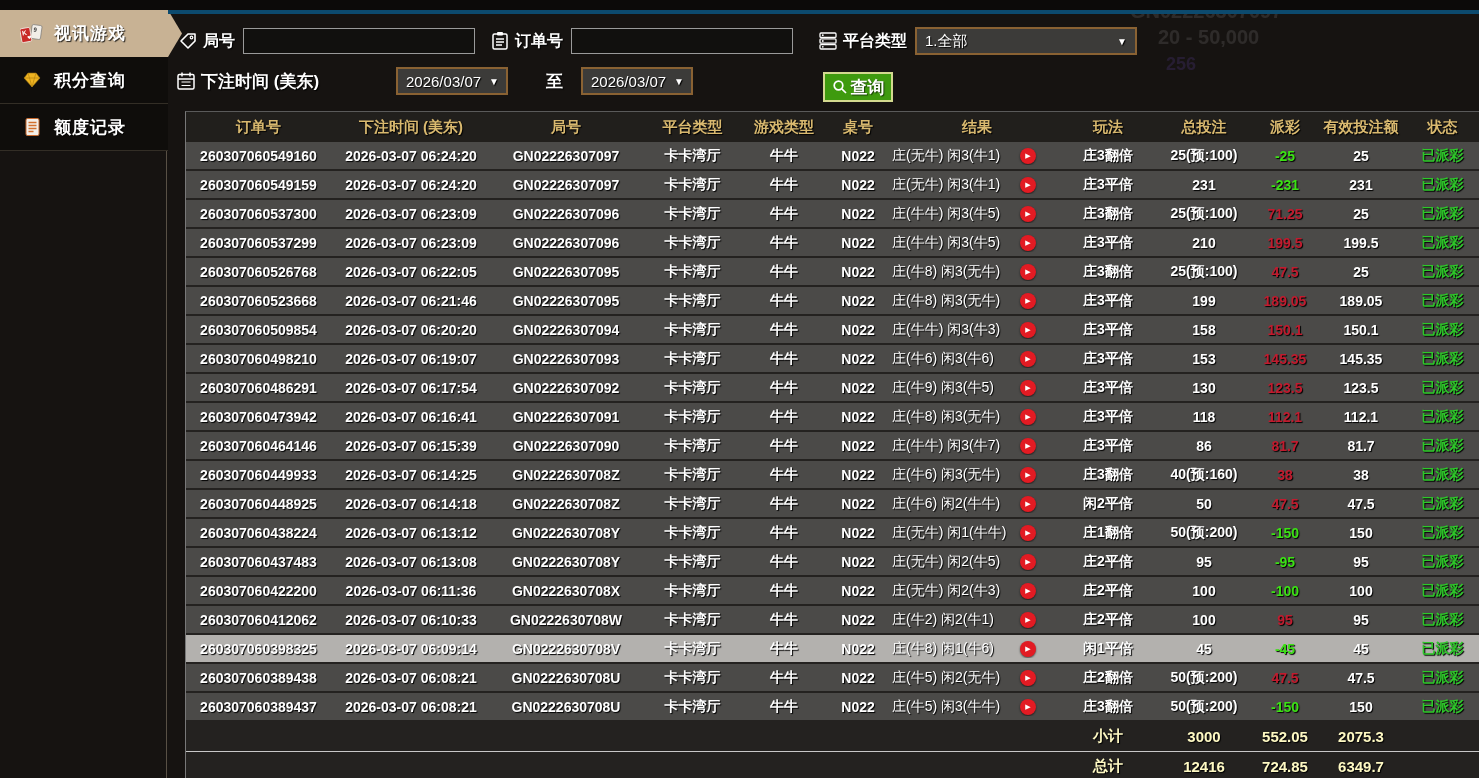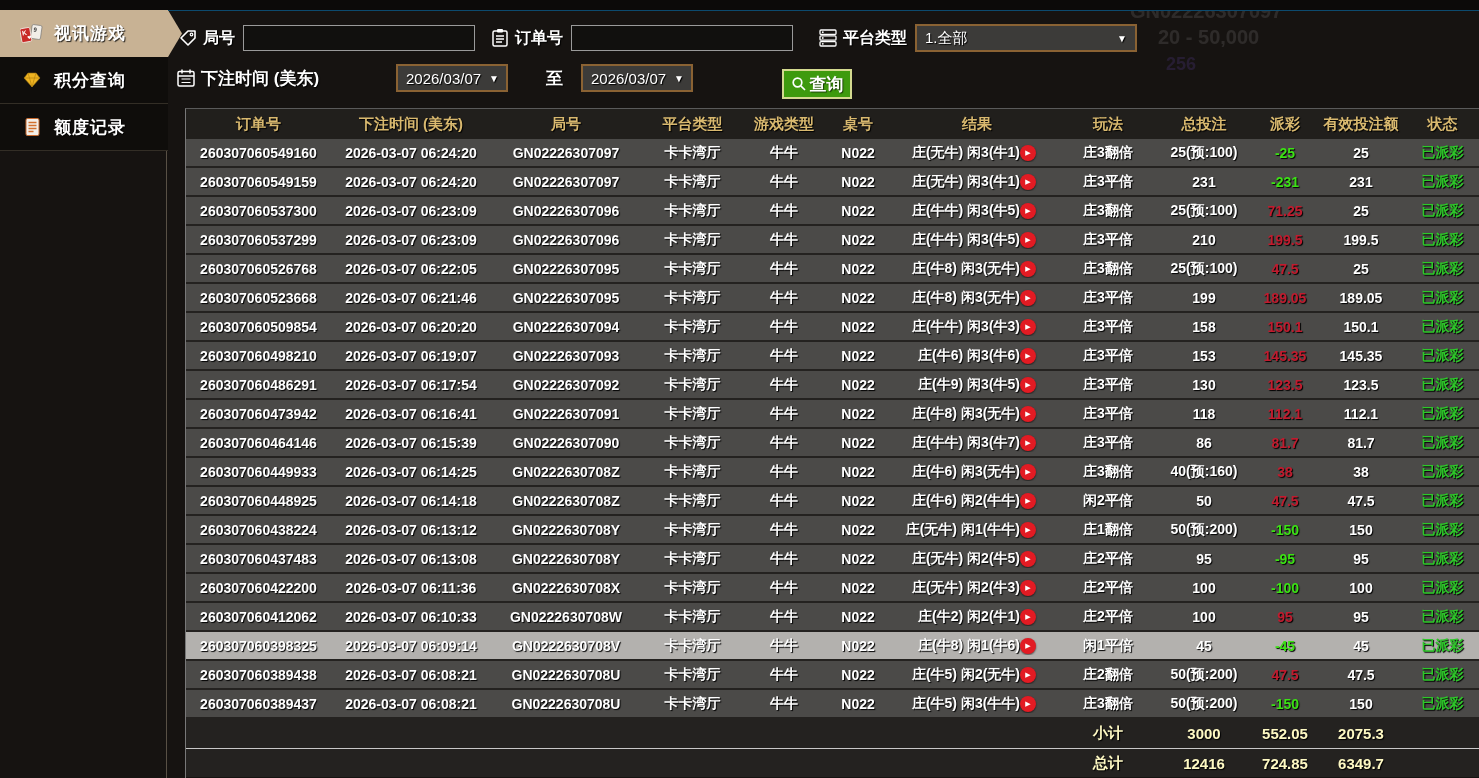--- a/index.html
+++ b/index.html
@@ -26,21 +26,21 @@
     border-bottom:1px solid #332e26; cursor:pointer; position:relative;
   }
   .side-item .label { font-size:17px; font-weight:bold; color:#fff; text-shadow:1px 1px 1px rgba(0,0,0,.8); letter-spacing:1px; }
   .side-item.active {
     width:182px; background:#c8b294; border-bottom:none;
     clip-path:polygon(0 0, calc(100% - 14px) 0, 100% 50%, calc(100% - 14px) 100%, 0 100%);
   }
   .side-item .icn { width:24px; height:20px; flex:0 0 24px; }
 
   
-  #main { position:absolute; left:168px; top:10px; right:0; bottom:0; border-top:1px solid #0c4a6e; }
+  #main { position:absolute; left:168px; top:10px; right:0; bottom:0; border-top:4px solid #0c4a6e; }
   .flabel { font-size:16px; font-weight:bold; color:#fff; text-shadow:1px 1px 1px #000; white-space:nowrap; }
   .frow { position:absolute; left:0; right:0; display:flex; align-items:center; }
   #frow1 { top:12px; height:30px; }
   #frow2 { top:52px; height:30px; }
   .ficon { width:20px; height:20px; margin-right:5px; }
   .txtinput {
     background:#11100e; border:1px solid #9a9a9a; height:26px;
     color:#fff; font-size:14px; padding:0 6px; outline:none;
   }
   #round-input { width:232px; }
@@ -62,42 +62,42 @@
 
   
   .fpos { position:absolute; display:flex; align-items:center; }
   #fg-round   { left:10px; }
   #fg-order   { left:322px; }
   #fg-platform{ left:650px; }
   #fg-bettime { left:8px; }
   #date-from  { position:absolute; left:228px; }
   #to-label   { position:absolute; left:378px; font-size:17px; }
   #date-to    { position:absolute; left:413px; }
-  #search-btn { position:absolute; left:614px;margin-top:12px; }
+  #search-btn { position:absolute; left:655px;margin-top:12px; }
 
   
   #table { position:absolute; left:17px; top:97px; right:0; bottom:0; border-left:1px solid #787878; border-top:1px solid #5a5a5a; }
   .trow, #table-header, .total-row {
     display:grid;
     grid-template-columns:145px 160px 150px 103px 80px 68px 170px 92px 100px 62px 90px 1fr;
     align-items:center;
   }
   #table-header { height:30px; background:#211f1c; }
   #table-header .hcell {
     text-align:center; color:#d9b96f; font-size:15px; font-weight:bold;
     text-shadow:1px 1px 1px #000; white-space:nowrap;
   }
   .trow { height:29px; background:#4b4a48; border-bottom:2px solid #242220; cursor:pointer; }
   .cell { text-align:center; font-size:14px; font-weight:600; color:#fff; text-shadow:1px 1px 1px #000; white-space:nowrap; overflow:hidden; }
   .trow.hl { background:#b3b1ae; }
   .cell.win  { color:#c11b2e; }
   .cell.lose { color:#3be214; }
   .cell.status { color:#2dc829; }
   .cell.result { display:flex; align-items:center; }
-  .result-text { flex:1; text-align:right; font-size:14px; font-weight:700; text-shadow:1px 1px 1px #000; }
+  .result-text { flex:1; text-align:left; font-size:14px; font-weight:400; text-shadow:1px 1px 1px #000; }
   .play-btn {
     width:16px; height:16px; border-radius:50%; background:#e21b23;
     color:#fff; font-size:7px; line-height:16px; text-align:center;
     margin-right:26px; flex:0 0 16px; text-shadow:none; box-shadow:0 1px 2px rgba(0,0,0,.6);
   }
   .total-row { height:29px; background:#242220; }
   .total-row .cell { color:#fef9c3; font-weight:bold; font-size:15px; }
   #grand-total-row { border-top:1px solid #c8c8c8; }
 </style>
 </head>

